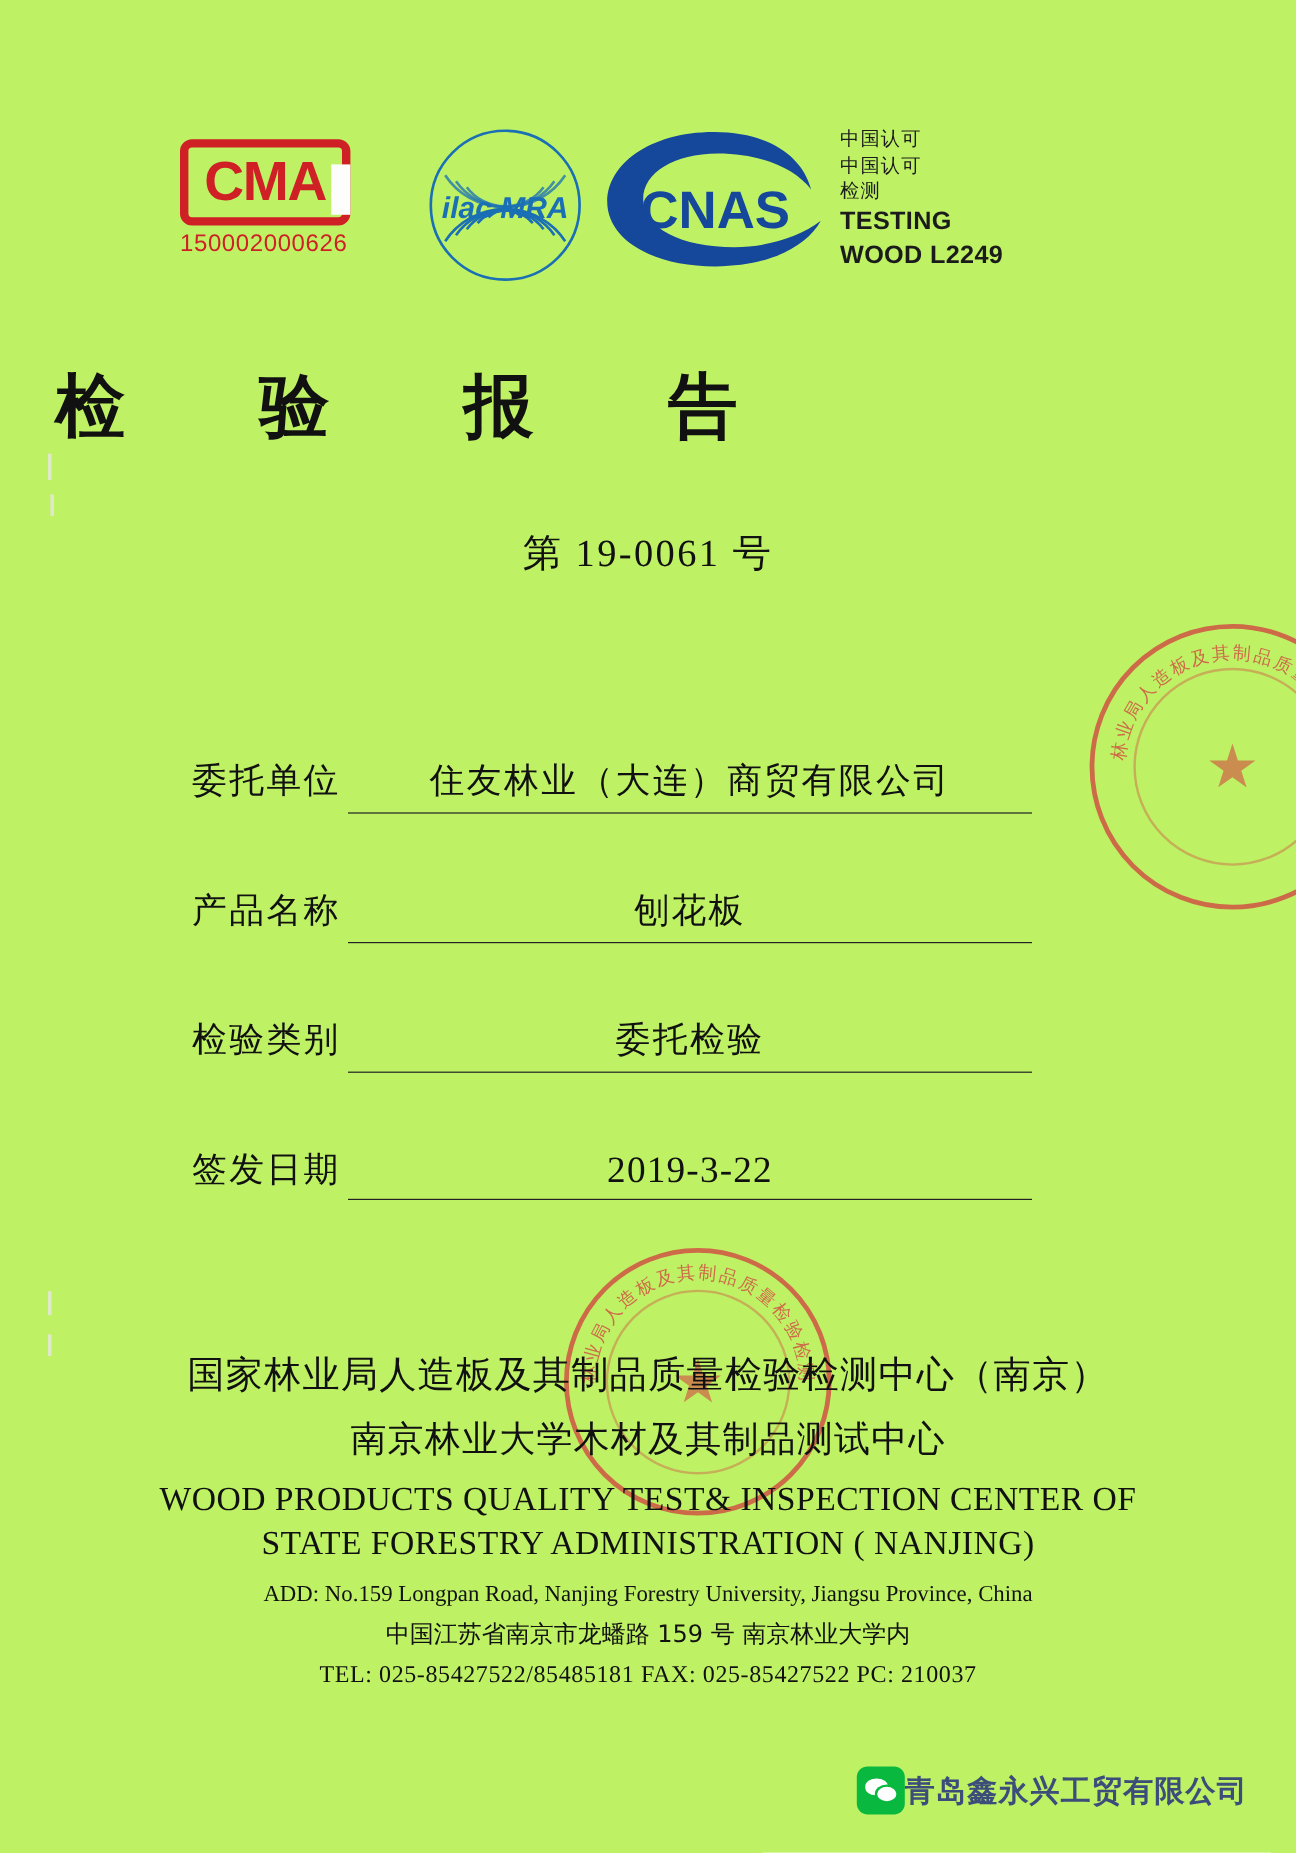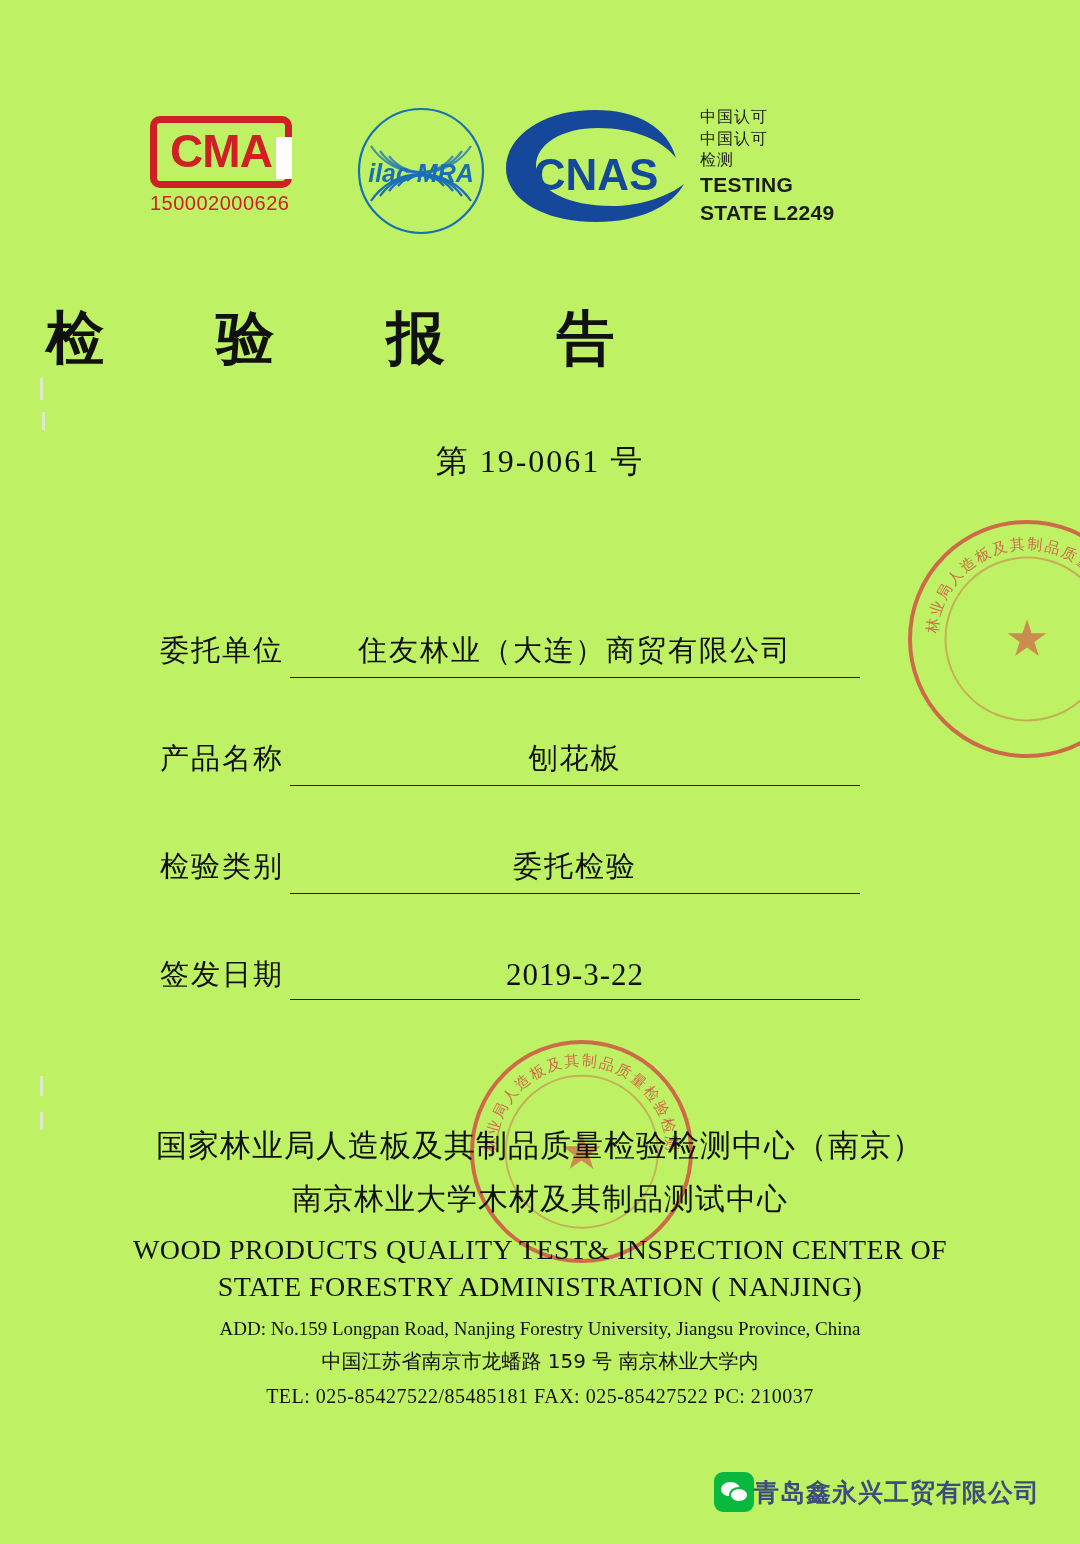--- a/index.html
+++ b/index.html
@@ -374,21 +374,21 @@
                  C134 24 162 36 176 54 C168 24 138 6 95 6 Z" fill="#15479b"></path>
         <text x="96" y="86" text-anchor="middle" font-family="Liberation Sans, sans-serif" font-size="44" font-weight="bold" fill="#15479b">CNAS</text>
       </svg>
     </div>
 
     <div class="cnas-text">
       <div class="cn">中国认可</div>
       <div class="cn">中国认可</div>
       <div class="cn">检测</div>
       <div class="en">TESTING</div>
-      <div class="en">STATE L2249</div>
+      <div class="en">WOOD L2249</div>
     </div>
   </div>
 
   <div class="title">检 验 报 告</div>
   <div class="report-no">第 19-0061 号</div>
 
   <div class="fields">
 
     <div class="field-row">
       <div class="field-label">委托单位</div>

